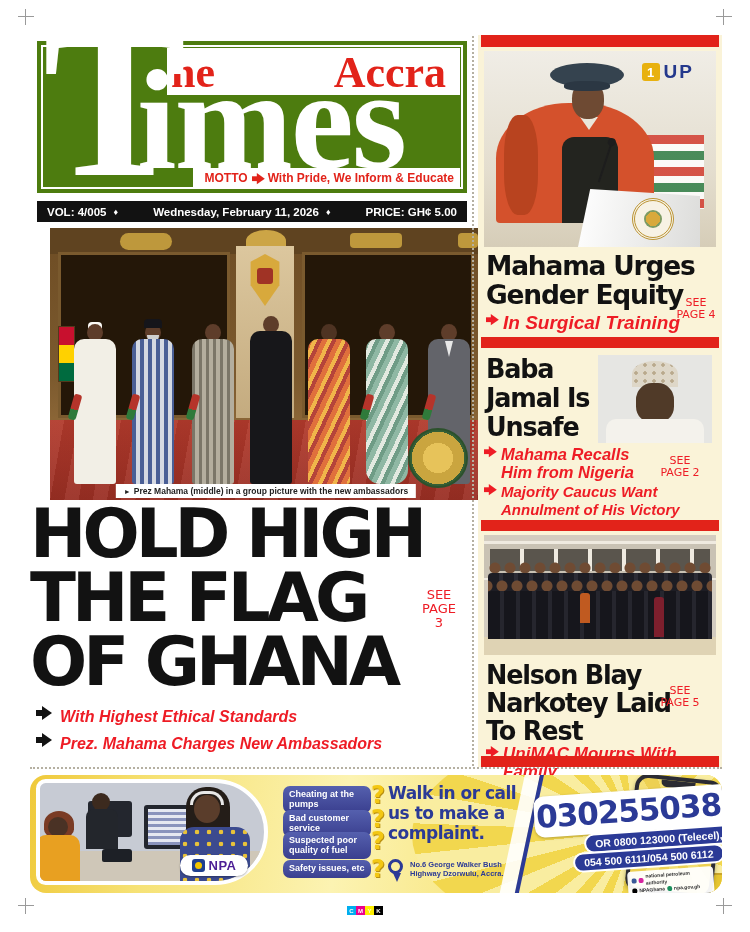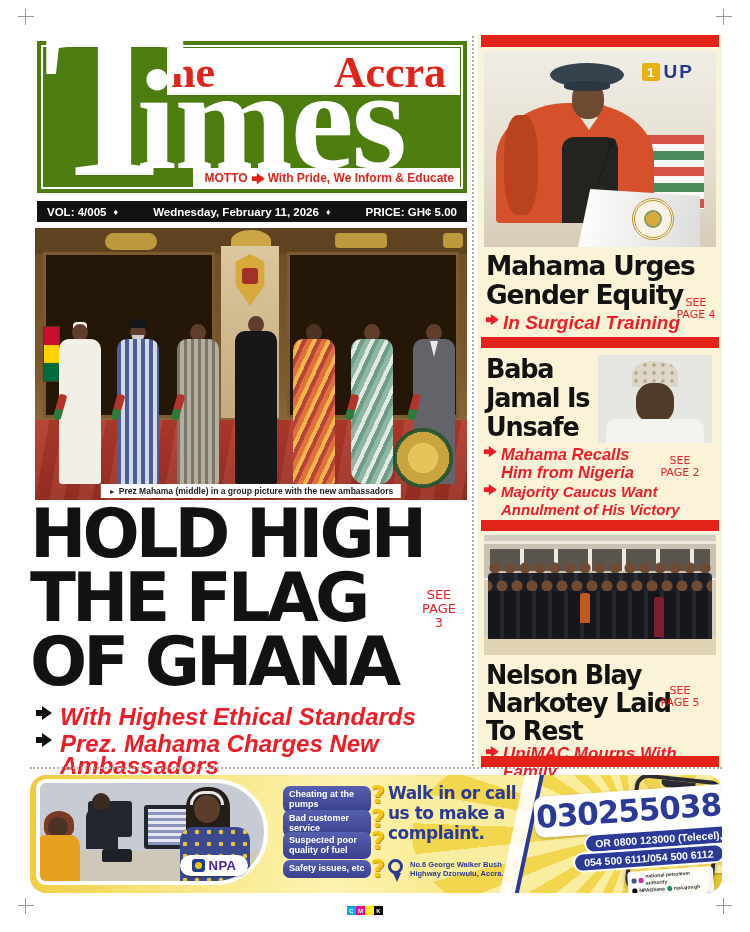--- a/index.html
+++ b/index.html
@@ -36,21 +36,21 @@
   .arr.small { width:12px; height:11px; transform:scale(.8); transform-origin:left center; }
 
   
   .infobar { position:absolute; left:37px; top:201px; width:430px; height:21px; background:#121212;
     display:flex; align-items:center; justify-content:space-between; padding:0 10px; box-sizing:border-box;
     color:#fff; font-weight:bold; font-size:11.5px; }
   .infobar .grp { display:flex; align-items:center; gap:7px; }
   .diamond { font-size:9px; }
 
   
-  .main-photo { position:absolute; left:35px; top:228px; width:432px; height:272px; overflow:hidden;
+  .main-photo { position:absolute; left:50px; top:228px; width:432px; height:272px; overflow:hidden;
     background:linear-gradient(180deg,#6d4c24 0%, #7c5a2e 55%, #8a6536 70%); }
   .wall-top { position:absolute; left:0; top:0; right:0; height:26px; background:#5f4320; }
   .orn { position:absolute; background:#c9a23f; border-radius:4px; opacity:.9; }
   .orn.o1 { left:70px; top:5px; width:52px; height:17px; border-radius:9px; }
   .orn.o2 { left:300px; top:5px; width:52px; height:15px; }
   .orn.o3 { left:408px; top:5px; width:20px; height:15px; }
   .orn.oc { left:196px; top:2px; width:40px; height:22px; background:#d8b04a; border-radius:50% 50% 0 0; }
   .panel { position:absolute; top:24px; height:166px; background:#241708; border:3px solid #7a5a2e; box-sizing:border-box; }
   .panel.pl { left:8px; width:172px; } .panel.pr { right:8px; width:172px; }
   .pillar { position:absolute; left:186px; top:18px; width:58px; height:172px; background:linear-gradient(180deg,#dcc79e,#c4ab7f); }
@@ -88,21 +88,21 @@
   .cap-arrow { font-size:7px; color:#222; }
 
   
   .main-headline { position:absolute; left:30px; top:502px; width:440px; color:#121212;
     font-family:"DejaVu Sans", sans-serif; font-weight:bold; font-size:68px; line-height:64px;
     letter-spacing:-4px; transform:scaleX(.99); transform-origin:left top; }
   .see { color:#ee1c25; font-weight:normal; text-align:center; font-family:"DejaVu Sans", sans-serif; }
   .see.main { position:absolute; left:416px; top:588px; width:46px; font-size:13px; line-height:14px; }
   .main-bullets { position:absolute; left:36px; top:706px; width:430px; }
   .bullet-row { display:flex; align-items:flex-start; gap:7px; margin-bottom:5px; color:#121212; }
-  .bullet-row .txt { color:#ee1c25; font-weight:bold; font-style:italic; font-size:24px; line-height:22px; }
+  .bullet-row .txt { color:#ee1c25; font-weight:bold; font-style:italic; font-size:16px; line-height:22px; }
 
   
   .h-divider { position:absolute; left:30px; top:767px; width:692px; border-top:2px dotted #b5b0a2; }
   .v-divider { position:absolute; left:472px; top:36px; height:730px; border-left:2px dotted #b5b0a2; }
 
   
   .right-col { position:absolute; left:478px; top:35px; width:244px; height:732px; background:#faf3d8; }
   .rc-bar { position:absolute; left:3px; width:238px; height:11px; background:#e2231a; }
   .rc-bar.top { top:0; height:12px; }
   .rc-bar.d1 { top:302px; } .rc-bar.d2 { top:485px; } .rc-bar.d3 { top:721px; }

